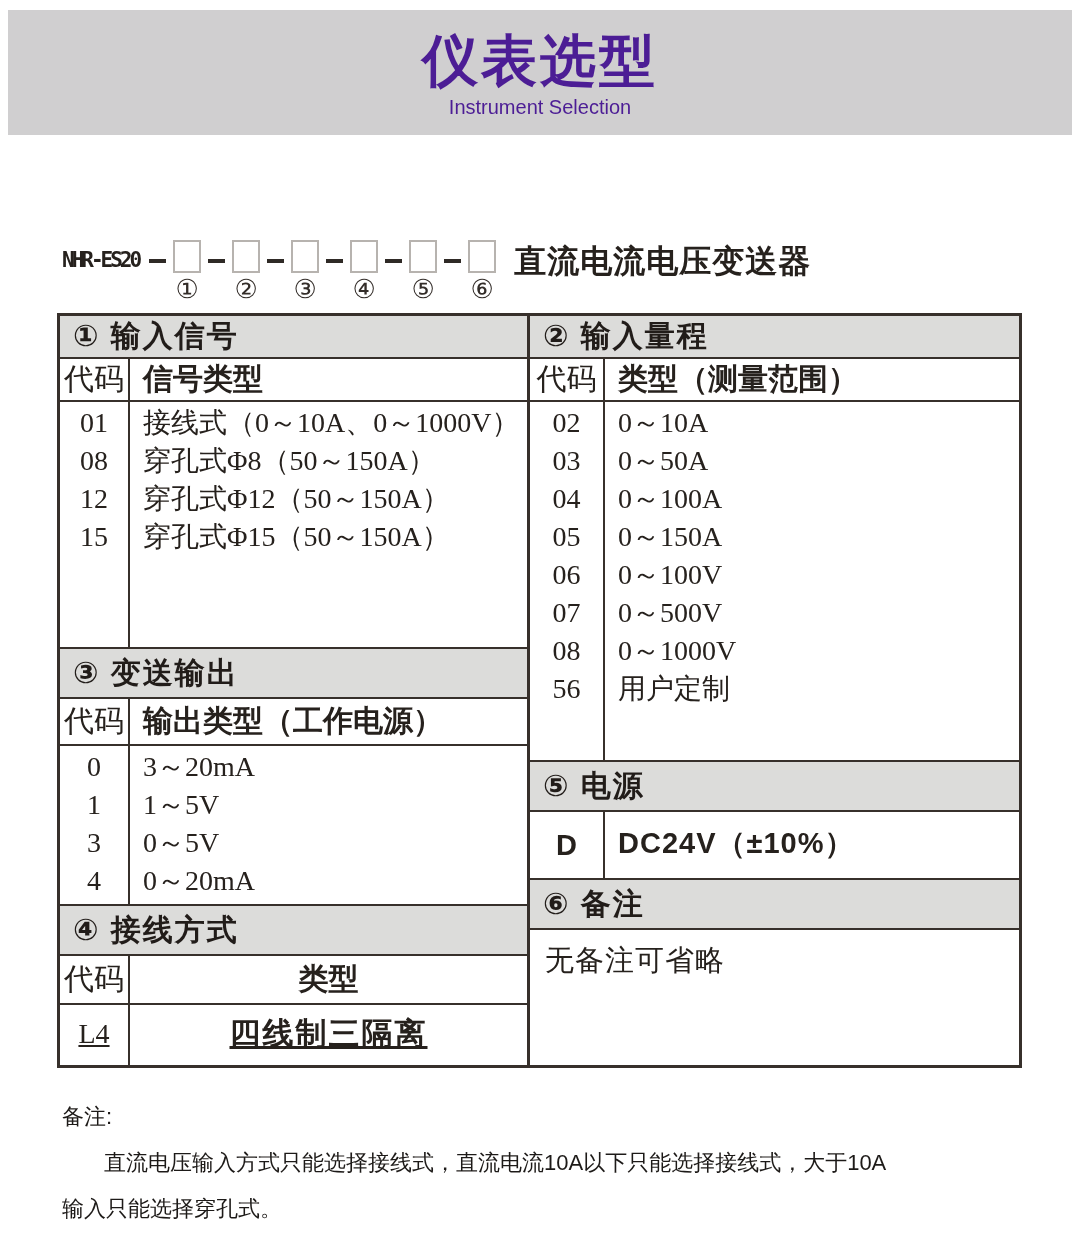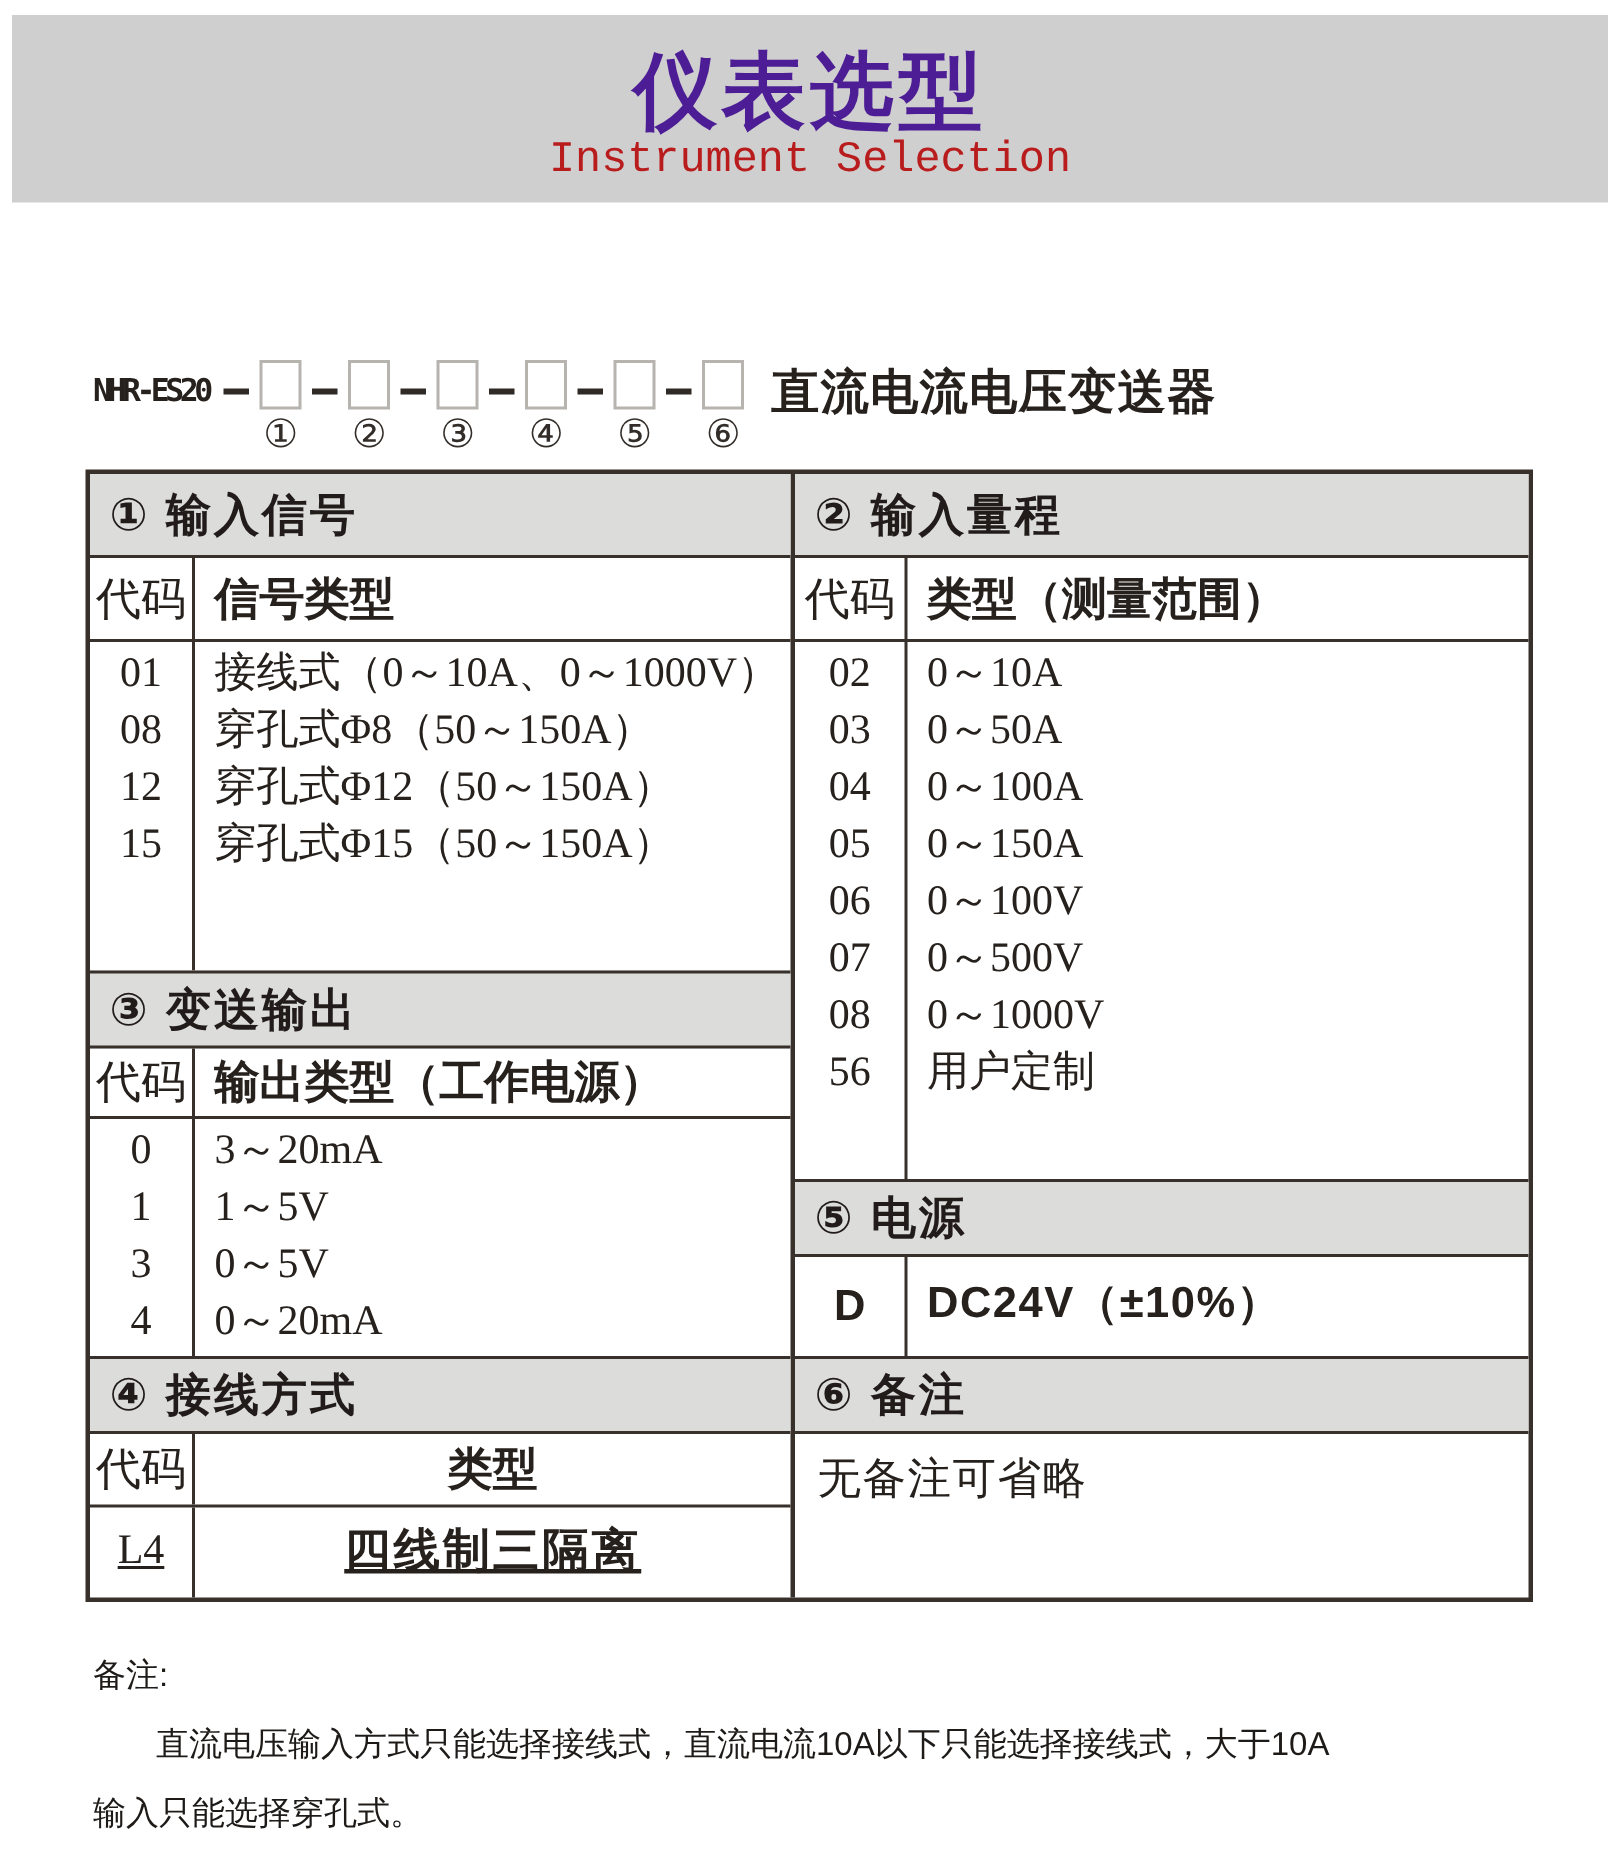--- a/index.html
+++ b/index.html
@@ -13,21 +13,21 @@
 
   
   .banner {
     margin: 10px 8px 0 8px; height: 125px;
     background: #d0cfd0; text-align: center;
   }
   .banner-title {
     padding-top: 20px; font-size: 56px; font-weight: bold;
     letter-spacing: 3px; line-height: 62px; color: #4c1d95;
   }
-  .banner-subtitle { font-size: 29px; line-height: 30px; color: #b91c1c; font-family: Liberation Mono, monospace; }
+  .banner-subtitle { font-size: 20px; line-height: 30px; color: #4c1d95; }
 
   
   .model-line {
     margin: 100px 0 0 62px; display: flex; align-items: flex-start; height: 72px;
   }
   .model-prefix {
     font-family: "DejaVu Sans Mono", "Liberation Mono", monospace;
     font-size: 21px; font-weight: bold; letter-spacing: -3px; line-height: 50px;
     padding-right: 3px;
   }
@@ -54,23 +54,23 @@
   .col { display: flex; flex-direction: column; }
   .col-left { width: 470px; border-right: 3px solid #37302b; }
   .col-right { width: 489px; }
 
   .sec-h {
     background: #dcdcda; border-top: 2px solid #37302b; border-bottom: 2px solid #37302b;
     display: flex; align-items: center; padding-left: 13px;
     font-size: 30px; font-weight: bold; letter-spacing: 2px; color: #211c19;
   }
   .sec-h.first { border-top: none; }
-  .h43 { height: 56px; } .h46 { height: 52px; } .h47 { height: 47px; }
+  .h43 { height: 43px; } .h46 { height: 52px; } .h47 { height: 47px; }
   .h49 { height: 49px; } .h60 { height: 60px; } .h66 { height: 66px; }
-  .h109 { height: 109px; } .h158 { height: 158px; } .h219 { height: 219px; }
+  .h109 { height: 109px; } .h158 { height: 158px; } .h219 { height: 245px; }
   .h358 { height: 358px; }
 
   .rowflex { display: flex; }
 
   .colhead { border-bottom: 2px solid #37302b; align-items: center; }
   .colhead .code-hd {
     width: 70px; border-right: 2px solid #37302b; align-self: stretch;
     display: flex; align-items: center; justify-content: center;
     font-family: "Liberation Serif", "DejaVu Serif", serif;
     font-size: 30px; font-weight: normal;

